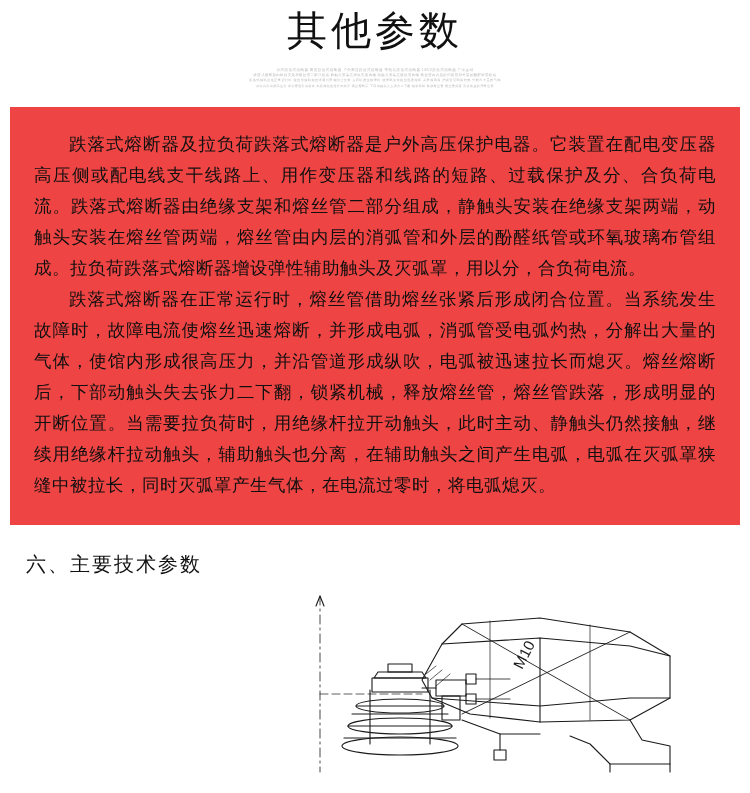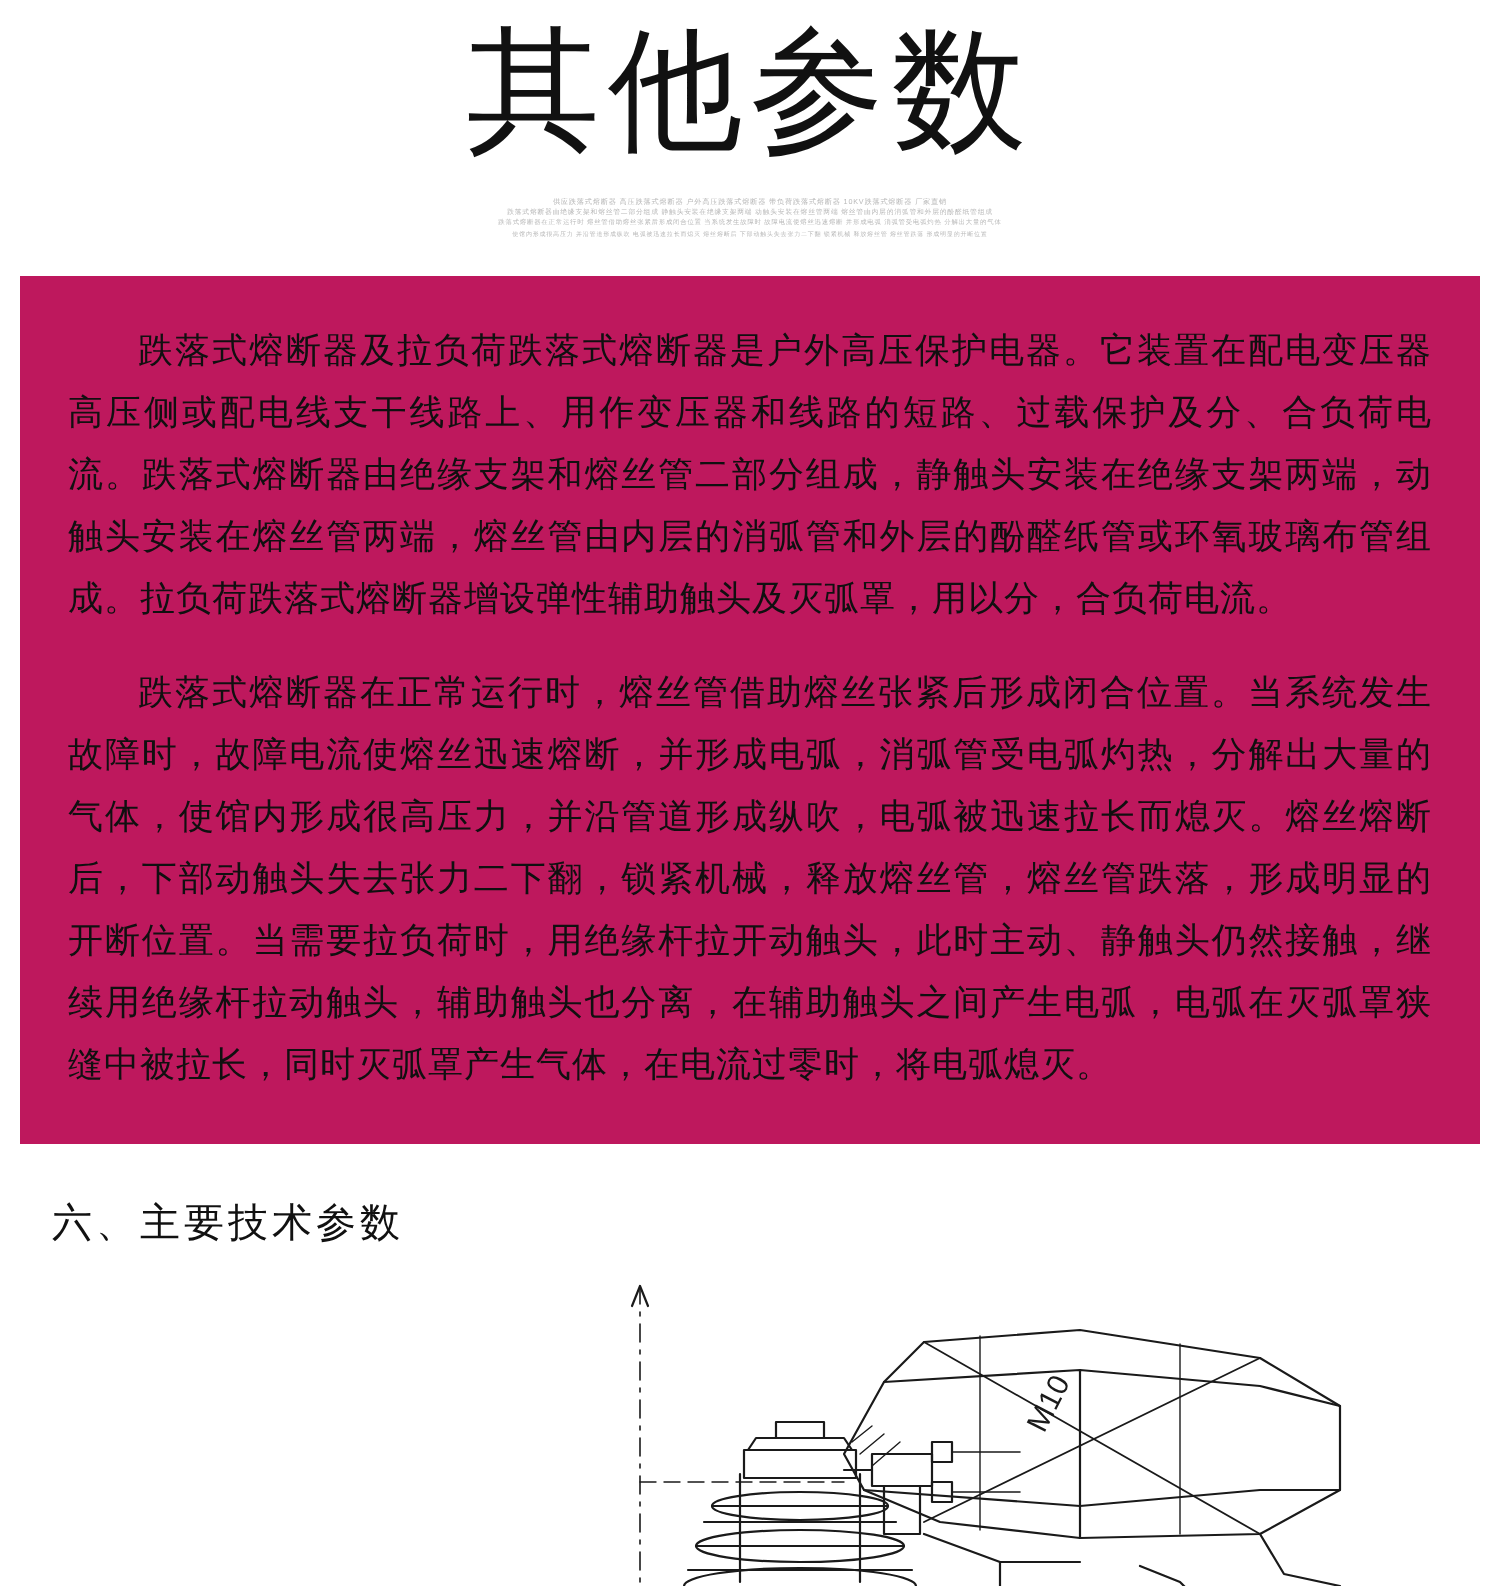--- a/index.html
+++ b/index.html
@@ -17,21 +17,21 @@
   }
 
   
   .title-block {
     width: 100%;
     padding-top: 8px;
     text-align: center;
   }
   .main-title {
     font-family: "Liberation Serif", serif;
-    font-size: 67px;
+    font-size: 40px;
     letter-spacing: 4px;
     color: #111111;
     line-height: 1.15;
     font-weight: normal;
     margin: 0;
   }
   .micro-lines {
     margin-top: 14px;
     text-align: center;
     color: #b9b9b9;
@@ -46,36 +46,36 @@
     overflow: hidden;
   }
   .micro-lines div.l2 { font-size: 3.4px; }
   .micro-lines div.l3 { font-size: 3.2px; }
   .micro-lines div.l4 { font-size: 3.0px; }
 
   
   .desc-card {
     position: relative;
     margin: 18px 10px 0 10px;
-    background: #be185d;
+    background: #ef4444;
     padding: 22px 24px 24px 24px;
     box-sizing: border-box;
   }
   .desc-card p {
     margin: 0;
     font-family: "Liberation Serif", serif;
     font-size: 17.5px;
     line-height: 31px;
     color: #101010;
     text-align: justify;
     text-indent: 2em;
     letter-spacing: 0.5px;
   }
   .desc-card p + p {
-    margin-top: 16px;
+    margin-top: 0px;
   }
 
   
   .section-heading {
     margin: 26px 0 0 26px;
     font-family: "Liberation Serif", serif;
     font-size: 20px;
     letter-spacing: 2px;
     color: #111111;
     font-weight: normal;

